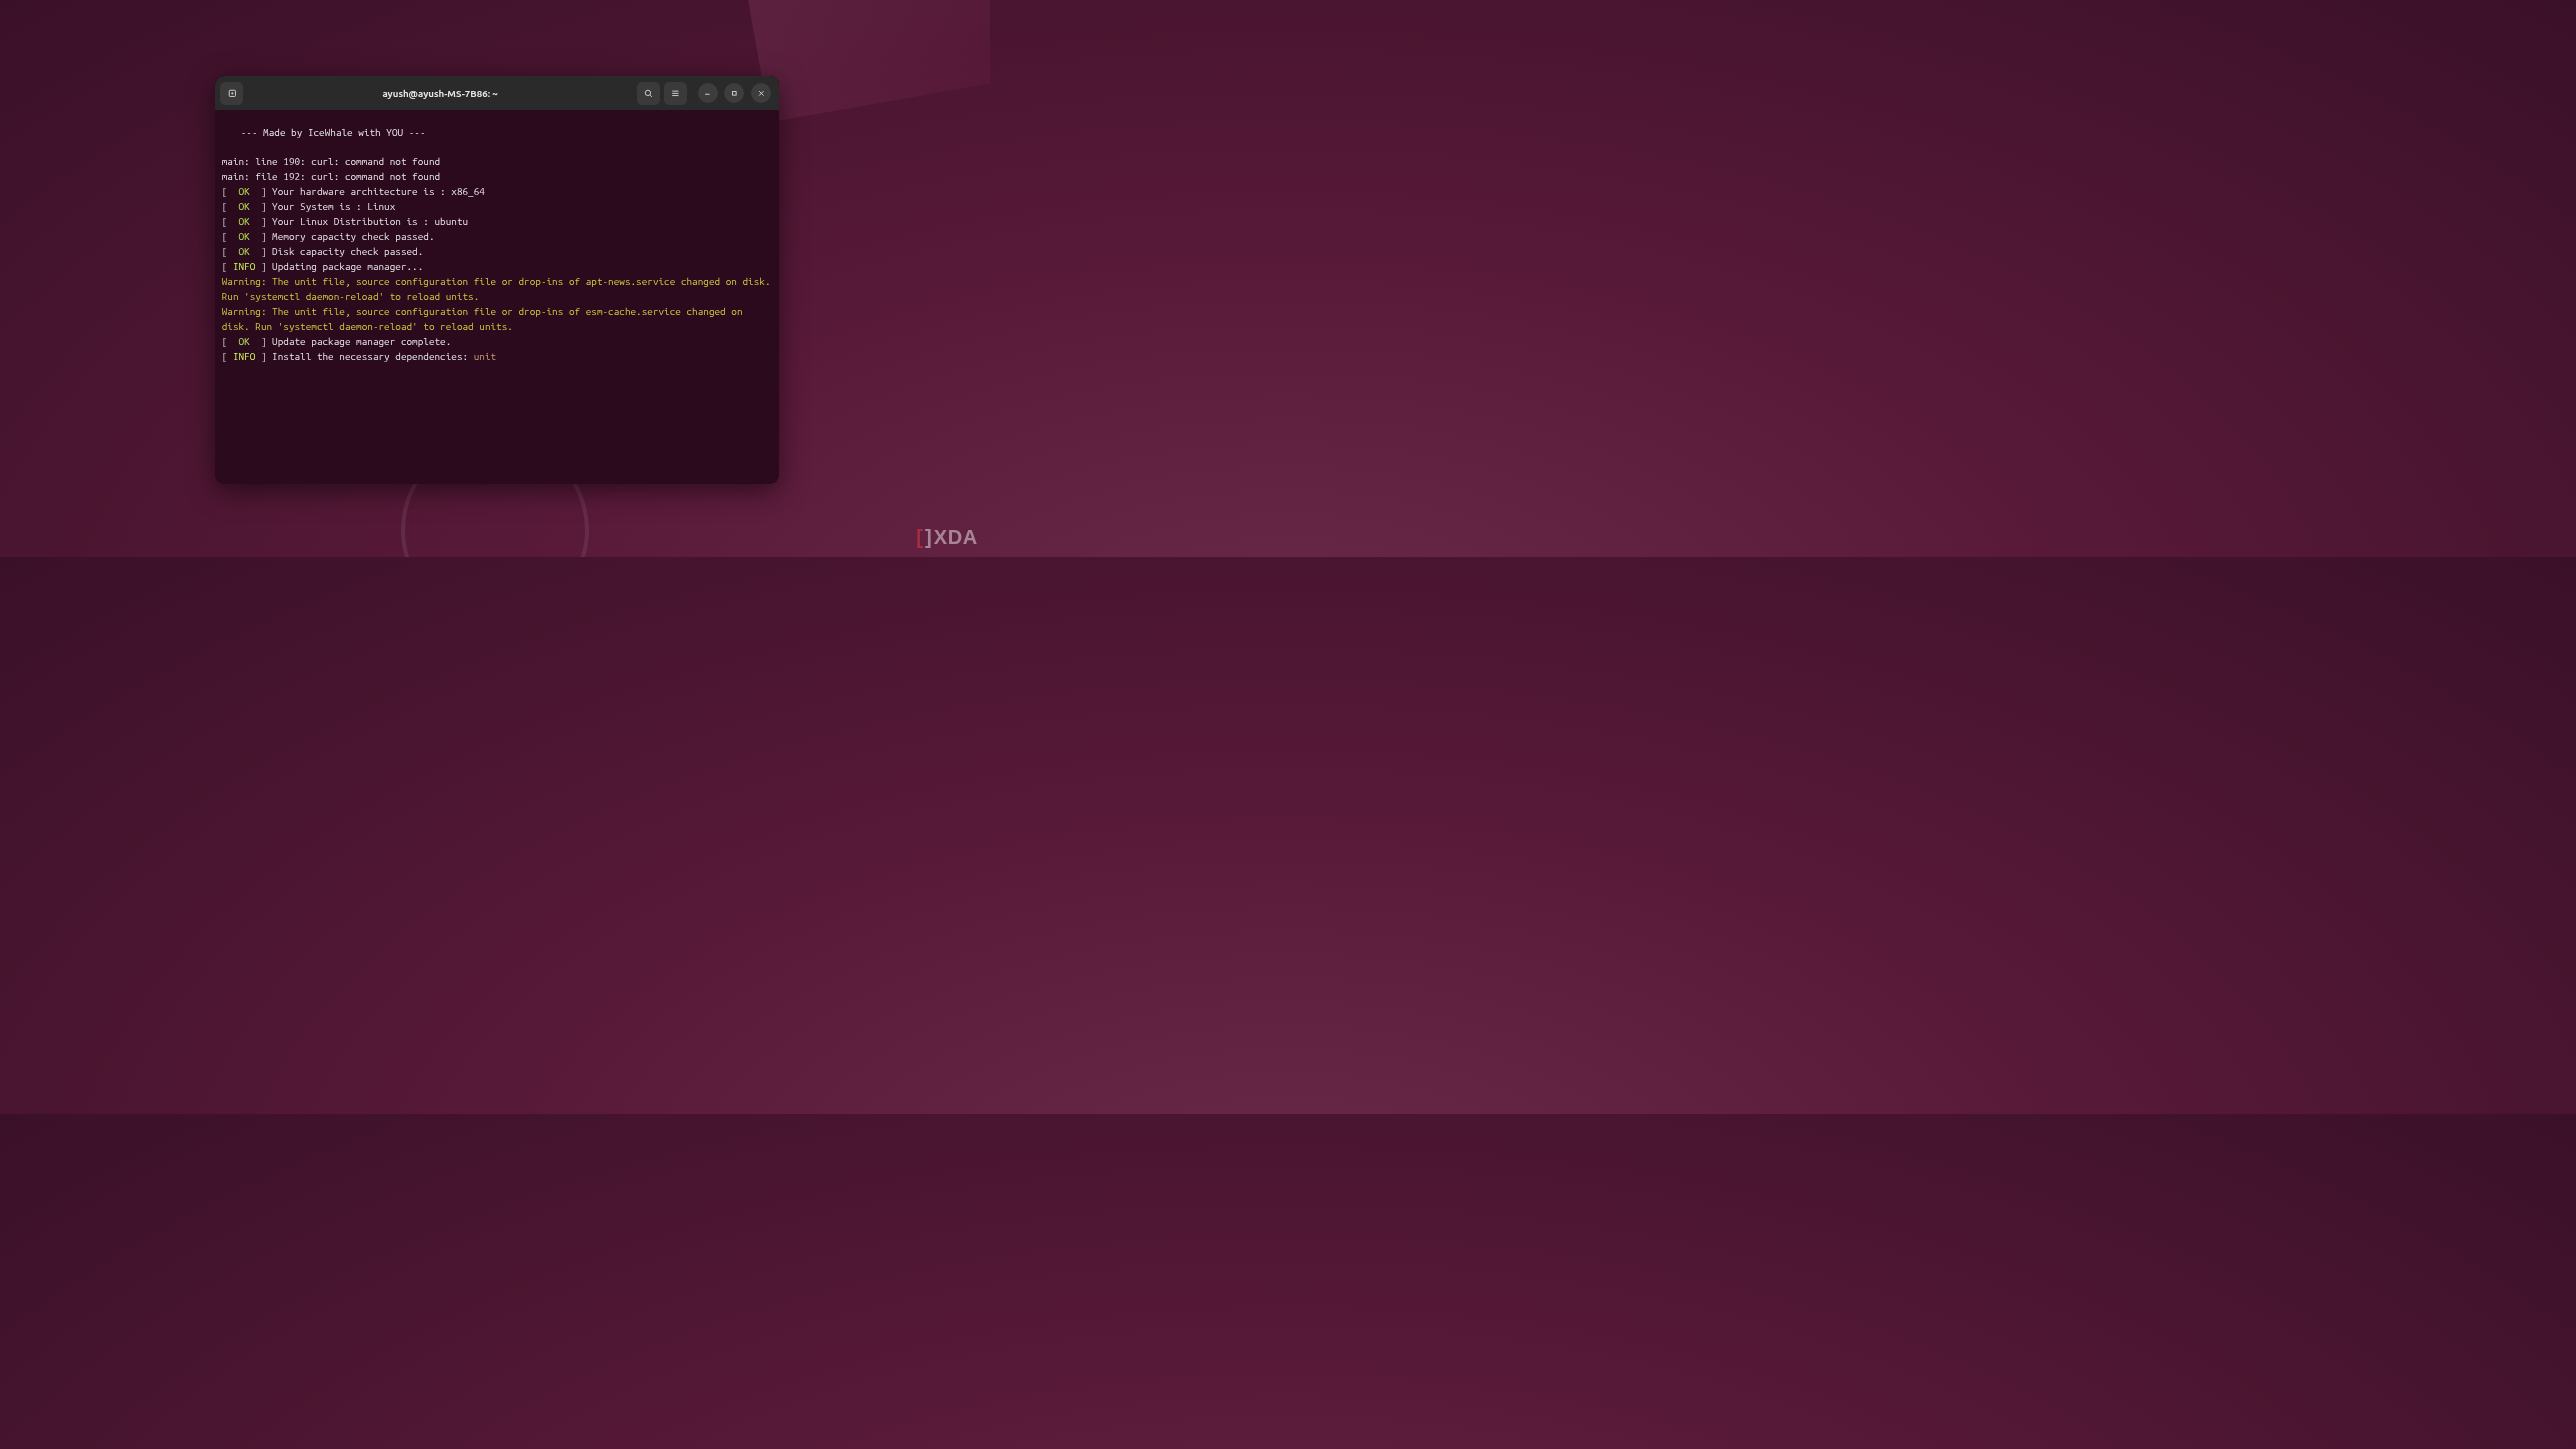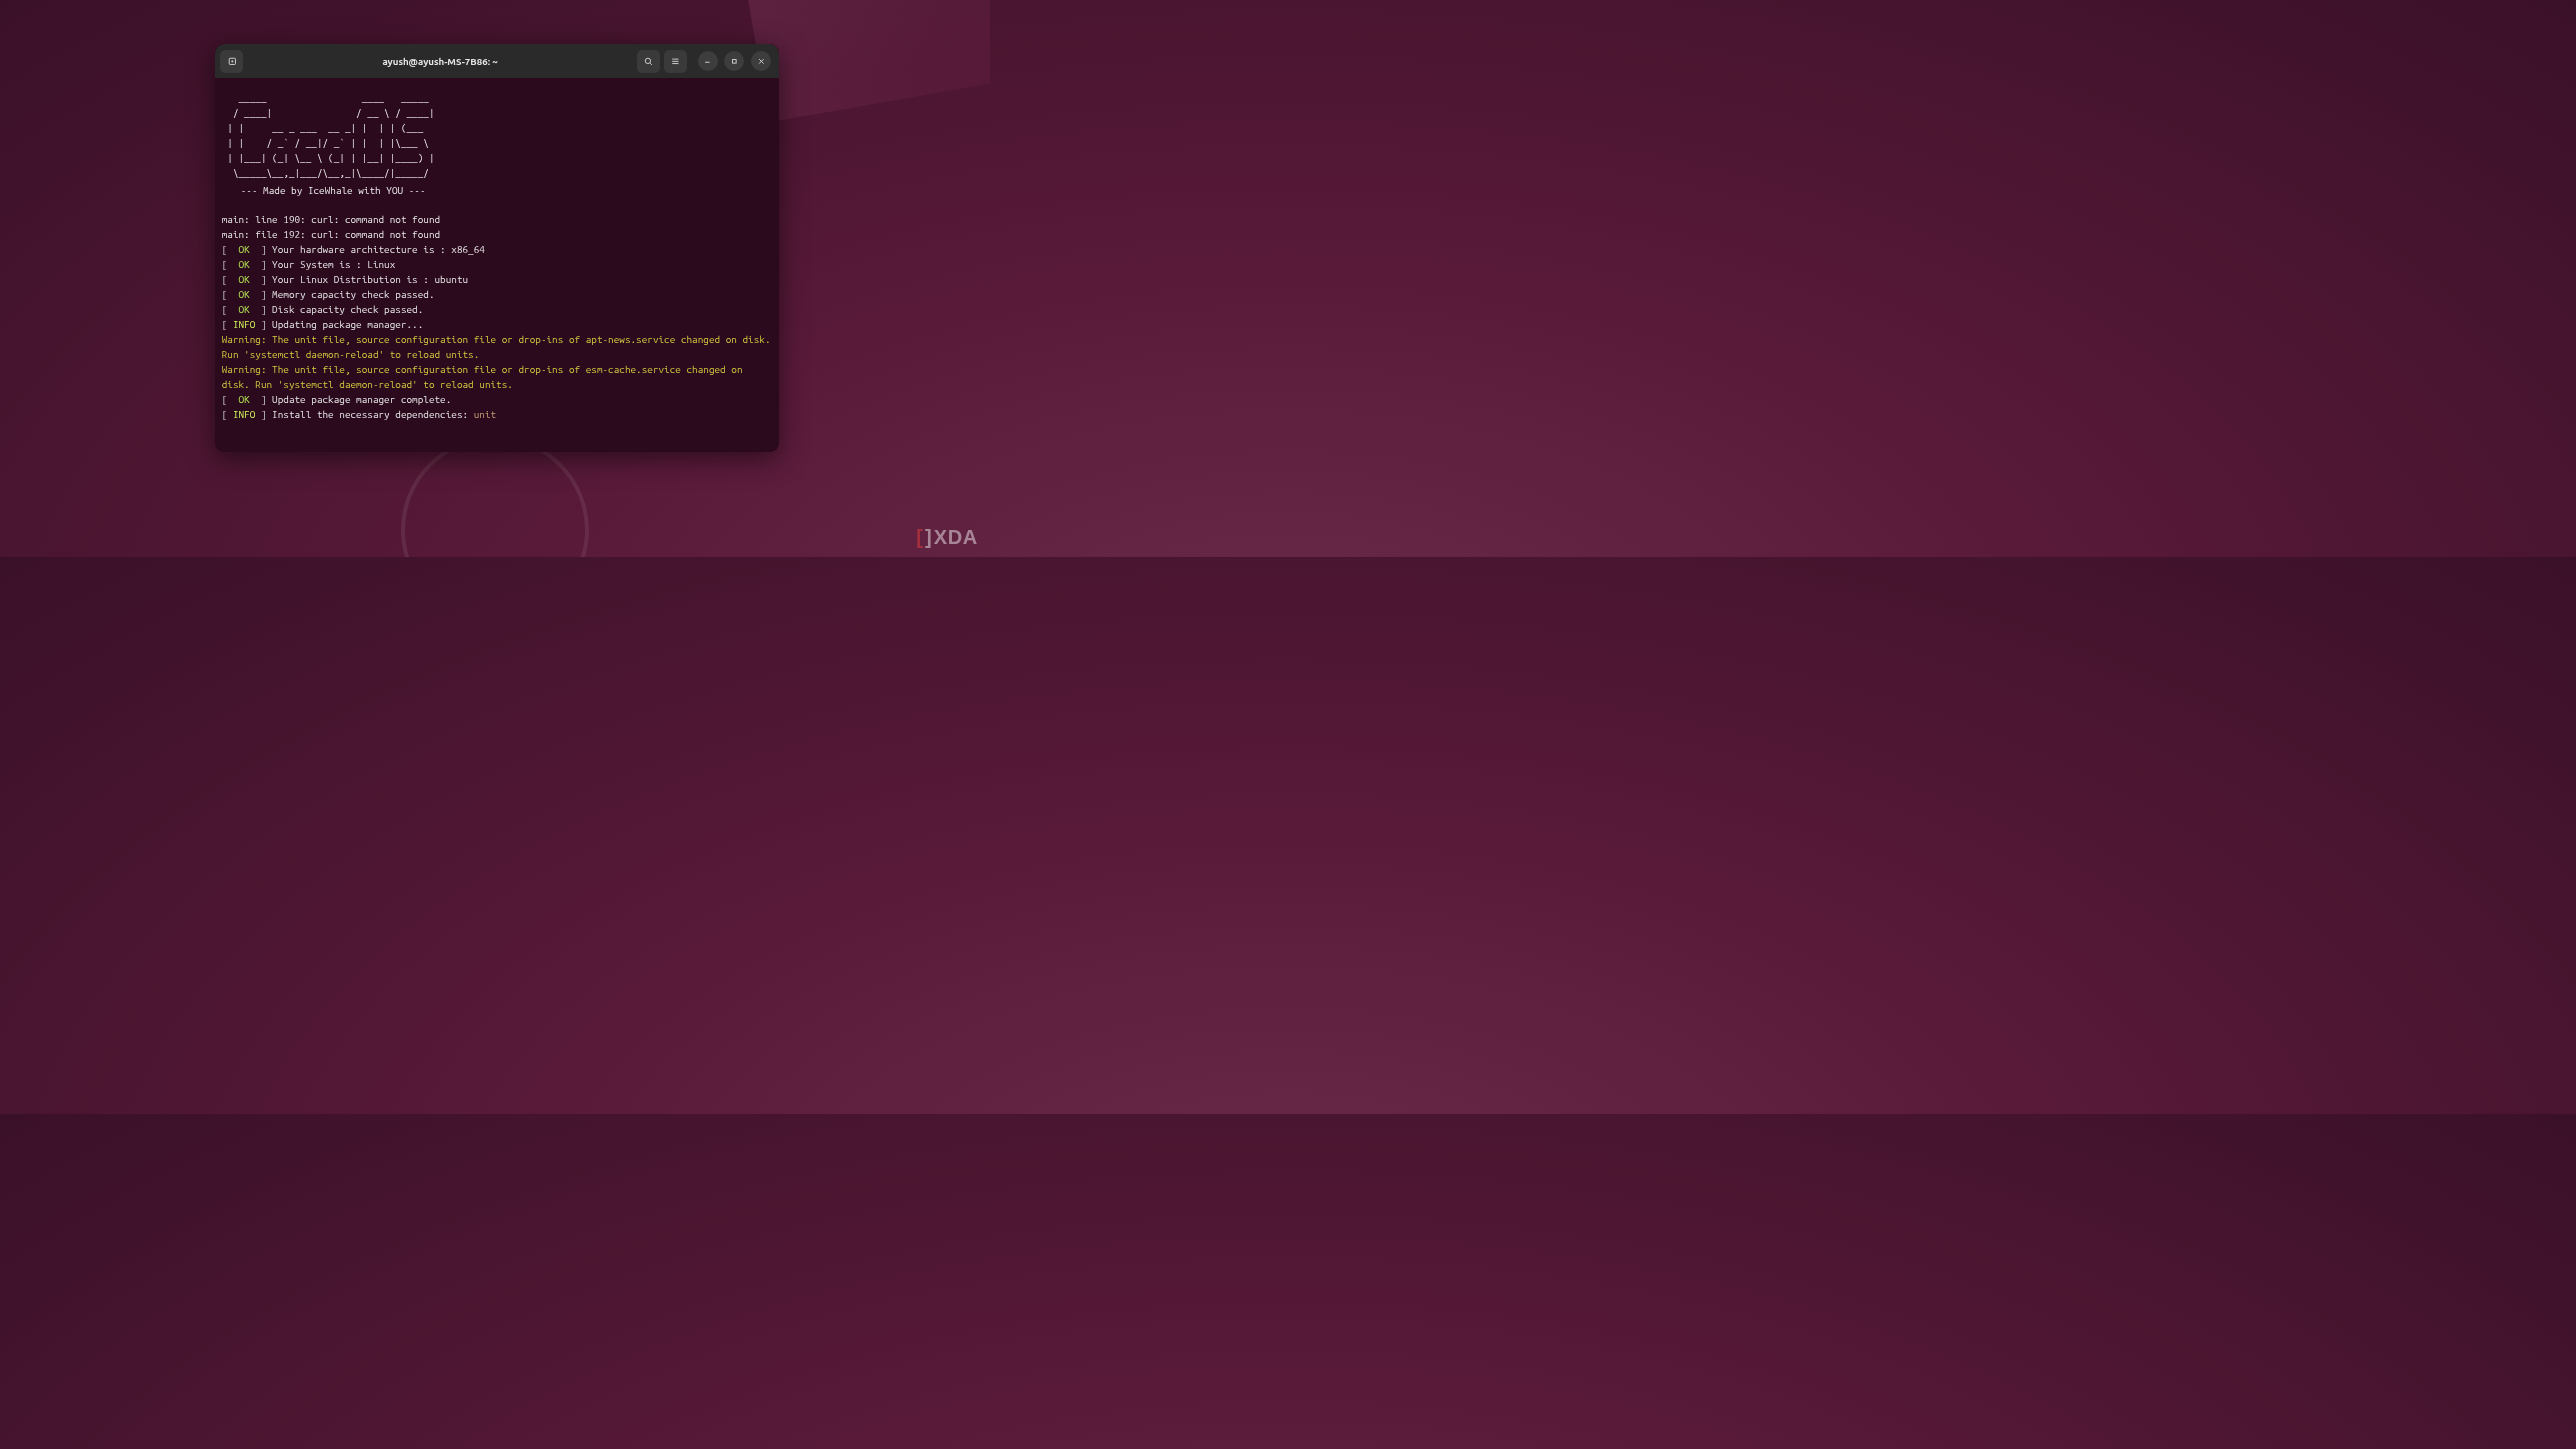--- a/index.html
+++ b/index.html
@@ -30,21 +30,21 @@
     transform: translateX(-50%);
     width: 188px;
     height: 188px;
     border: 4px solid rgba(255,255,255,0.08);
     border-radius: 50%;
   }
   
   .terminal-window {
     position: absolute;
     left: 215px;
-    top: 44px;
+    top: 76px;
     width: 564px;
     height: 408px;
     background: #2c0a1e;
     border-radius: 9.4px;
     box-shadow: 0 6.7px 27px rgba(0,0,0,0.5);
     overflow: hidden;
     display: flex;
     flex-direction: column;
   }
   .titlebar {
@@ -169,26 +169,20 @@
       </div>
       <div class="tb-btn round">
         <svg viewBox="0 0 24 24">
             <path d="M7 7l10 10M17 7L7 17"></path>
           </svg>
       </div>
     </div>
   </div>
 
   <div class="terminal-body">
-    <pre class="ascii">   _____                 ____   _____
-  / ____|               / __ \ / ____|
- | |     __ _ ___  __ _| |  | | (___
- | |    / _` / __|/ _` | |  | |\___ \
- | |___| (_| \__ \ (_| | |__| |____) |
-  \_____\__,_|___/\__,_|\____/|_____/</pre>
     <div class="line tagline">--- Made by IceWhale with YOU ---</div>
     <div id="lines-container">
         <div class="line">main: line 190: curl: command not found</div>
         <div class="line">main: file 192: curl: command not found</div>
         <div class="line"><span class="bracket">[</span><span class="ok">  OK  </span><span class="bracket">]</span> Your hardware architecture is : x86_64</div>
         <div class="line"><span class="bracket">[</span><span class="ok">  OK  </span><span class="bracket">]</span> Your System is : Linux</div>
         <div class="line"><span class="bracket">[</span><span class="ok">  OK  </span><span class="bracket">]</span> Your Linux Distribution is : ubuntu</div>
         <div class="line"><span class="bracket">[</span><span class="ok">  OK  </span><span class="bracket">]</span> Memory capacity check passed.</div>
         <div class="line"><span class="bracket">[</span><span class="ok">  OK  </span><span class="bracket">]</span> Disk capacity check passed.</div>
         <div class="line"><span class="bracket">[</span><span class="info"> INFO </span><span class="bracket">]</span> Updating package manager...</div>

